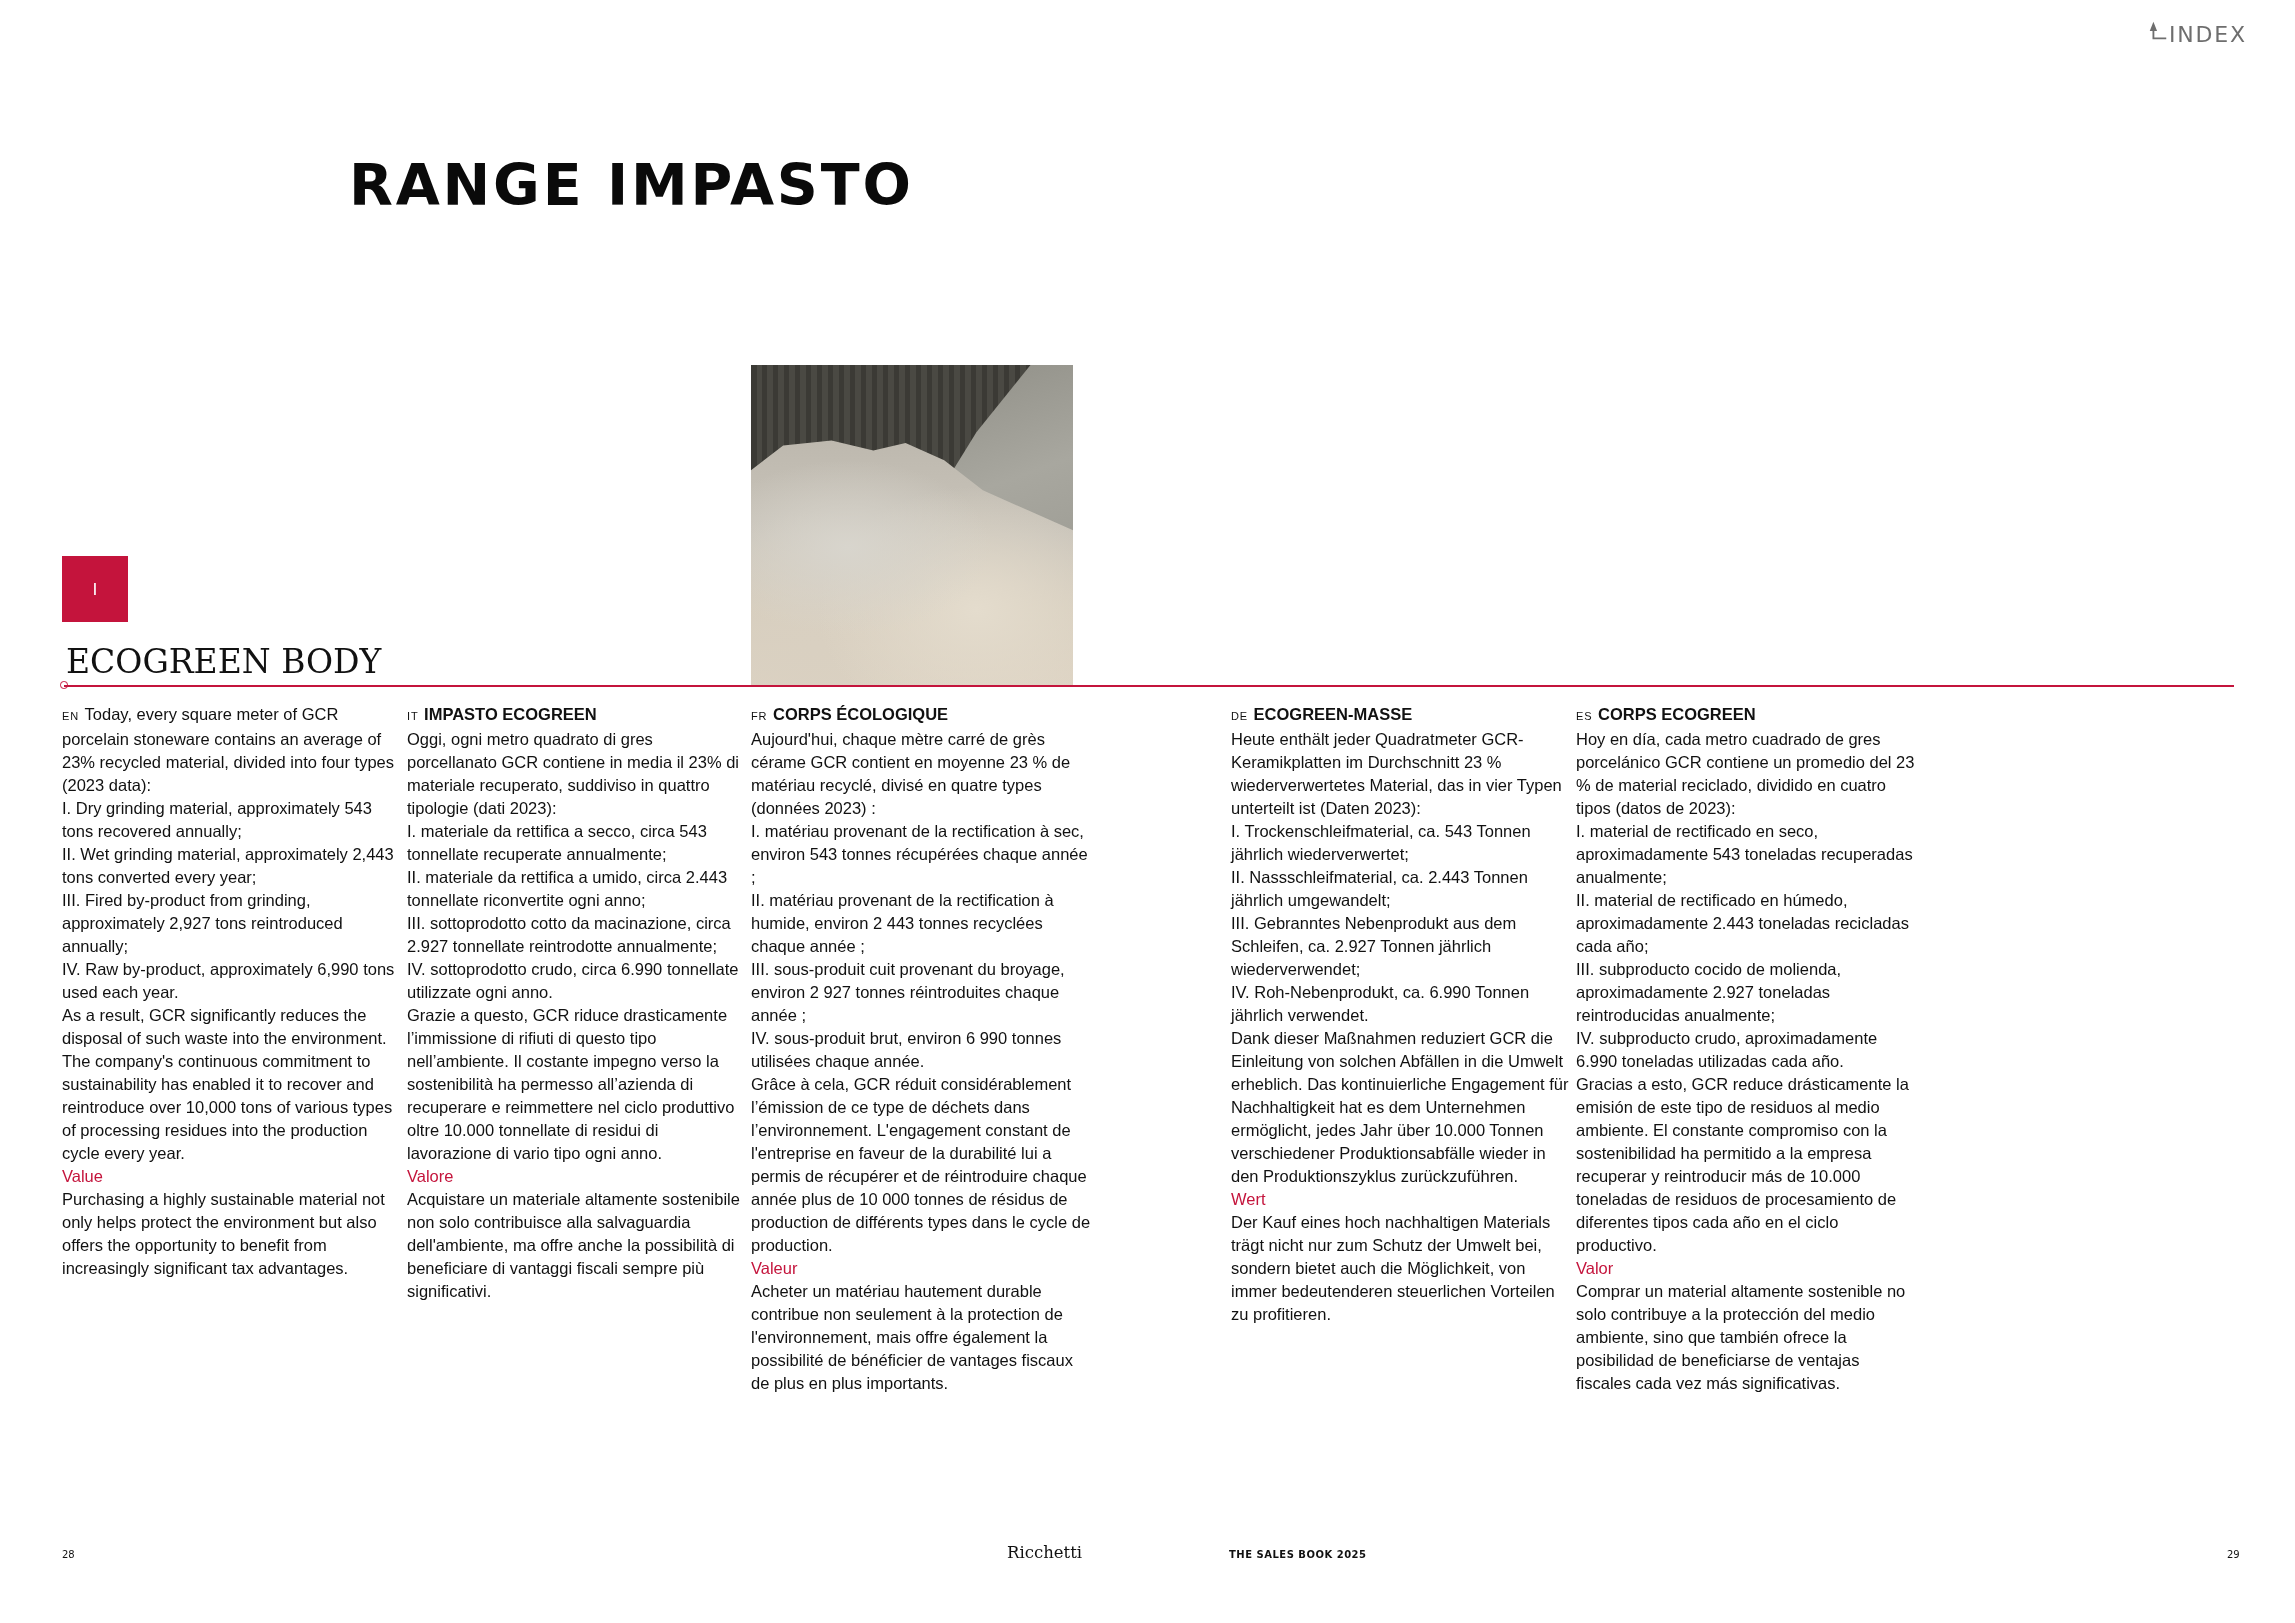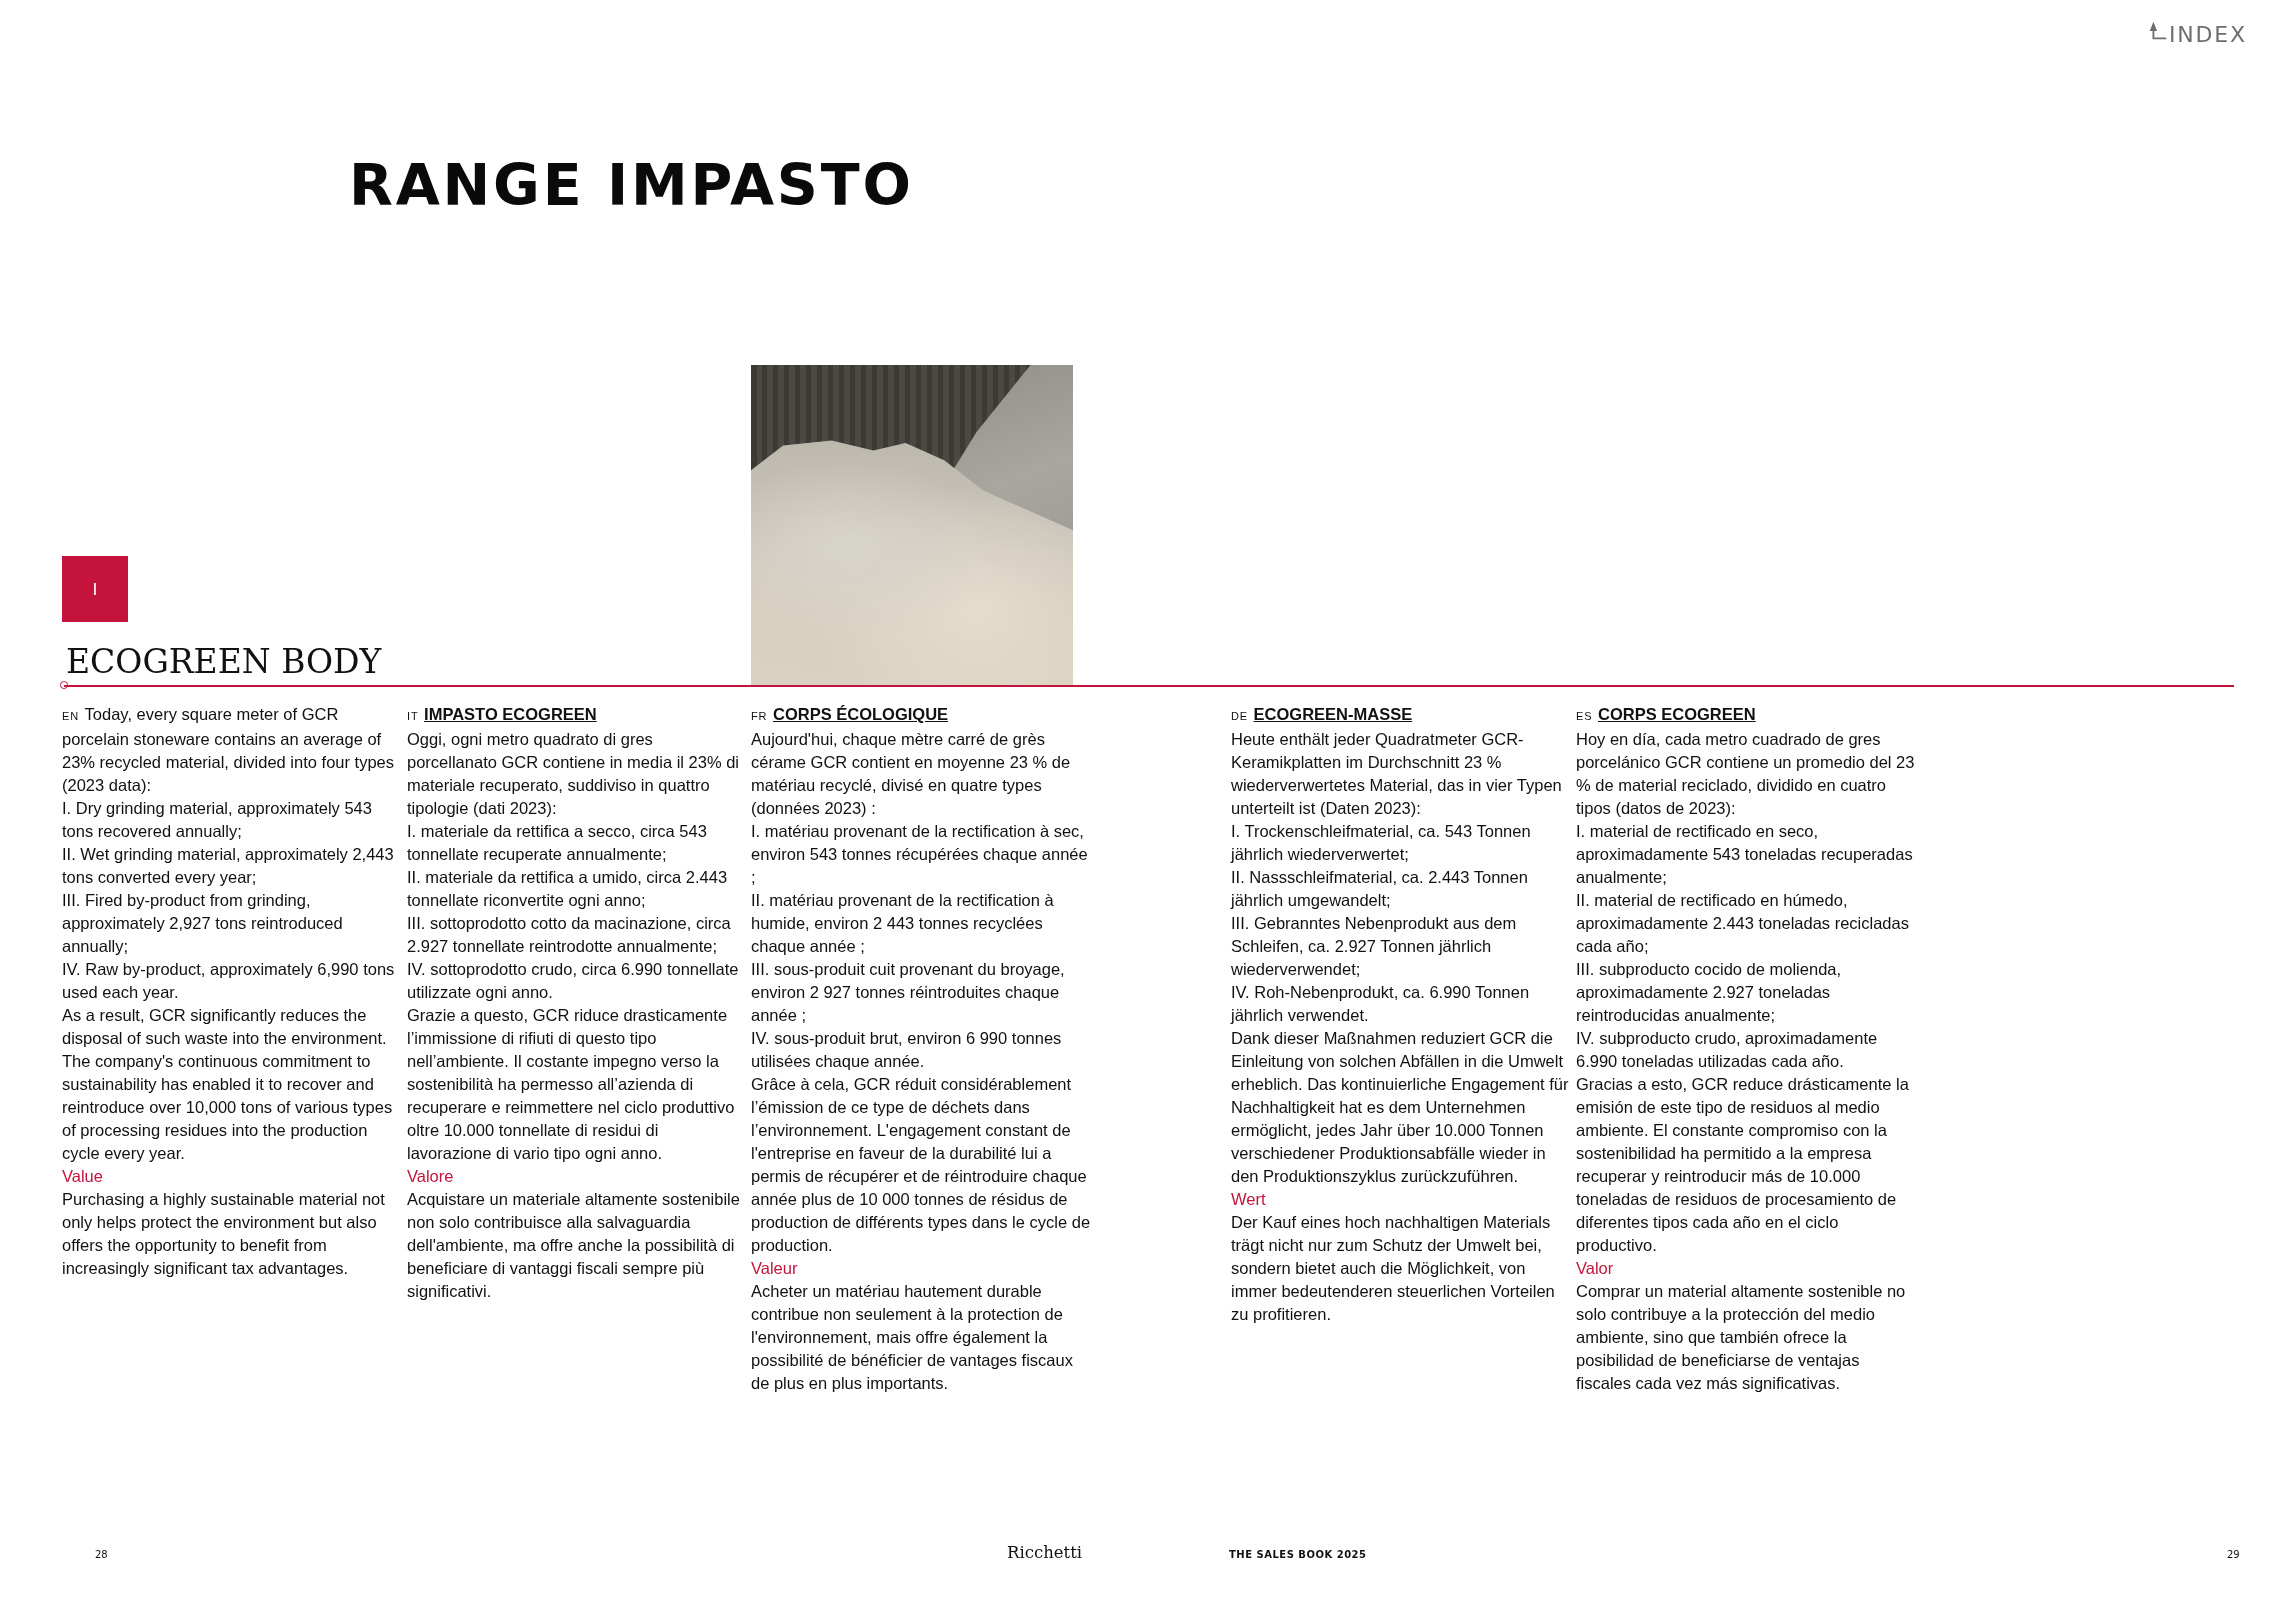--- a/index.html
+++ b/index.html
@@ -21,21 +21,21 @@
     clip-path: polygon(100% 0, 100% 100%, 0 100%, 0 100%, 50% 30%, 78% 0); }
   .photo .pile { position:absolute; left:0; bottom:0; width:100%; height:78%;
     background:
       radial-gradient(ellipse at 30% 45%, #d8d5cd 0%, rgba(0,0,0,0) 45%),
       radial-gradient(ellipse at 70% 70%, #e4dccd 0%, rgba(0,0,0,0) 50%),
       radial-gradient(ellipse at 20% 85%, #d9d0c1 0%, rgba(0,0,0,0) 45%),
       linear-gradient(180deg, #bdb8ae 0%, #c9c4ba 40%, #d6cdbd 70%, #ddd3c3 100%);
     clip-path: polygon(0 14%, 10% 4%, 25% 2%, 38% 6%, 48% 3%, 60% 10%, 72% 22%, 86% 30%, 100% 38%, 100% 100%, 0 100%); }
   .col { position:absolute; top:703px; font-size:16.5px; line-height:23px; color:#111; white-space:pre-line; }
   .col .lang { font-size:11px; letter-spacing:0.9px; margin-right:5.5px; font-weight:normal; }
-  .col .heading { font-weight:bold;text-decoration:underline; }
+  .col .heading { font-weight:bold; }
   .col .value { color:#c4143c; display:block; }
   .col-en { left:62px; width:335px; }
   .col-it { left:407px; width:335px; }
   .col-fr { left:751px; width:340px; }
   .col-de { left:1231px; width:340px; }
   .col-es { left:1576px; width:340px; }
   .footer-num { position:absolute; top:1549px; font-family:"DejaVu Sans", sans-serif; font-size:10px; color:#111; }
   .footer-brand { position:absolute; left:1007px; top:1543px; font-family:"DejaVu Serif", serif; font-size:16.5px; color:#111; }
   .footer-book { position:absolute; left:1229px; top:1549px; font-family:"DejaVu Sans", sans-serif; font-size:10px; font-weight:bold; color:#111; letter-spacing:0.5px; }
 </style>
@@ -99,17 +99,17 @@
 Dank dieser Maßnahmen reduziert GCR die Einleitung von solchen Abfällen in die Umwelt erheblich. Das kontinuierliche Engagement für Nachhaltigkeit hat es dem Unternehmen ermöglicht, jedes Jahr über 10.000 Tonnen verschiedener Produktionsabfälle wieder in den Produktionszyklus zurückzuführen.</span><span class="value">Wert</span><span>Der Kauf eines hoch nachhaltigen Materials trägt nicht nur zum Schutz der Umwelt bei, sondern bietet auch die Möglichkeit, von immer bedeutenderen steuerlichen Vorteilen zu profitieren.</span></div>
 
 <div class="col col-es"><span class="lang">ES</span><span class="heading">CORPS ECOGREEN</span>
 <span>Hoy en día, cada metro cuadrado de gres porcelánico GCR contiene un promedio del 23 % de material reciclado, dividido en cuatro tipos (datos de 2023):
 I. material de rectificado en seco, aproximadamente 543 toneladas recuperadas anualmente;
 II. material de rectificado en húmedo, aproximadamente 2.443 toneladas recicladas cada año;
 III. subproducto cocido de molienda, aproximadamente 2.927 toneladas reintroducidas anualmente;
 IV. subproducto crudo, aproximadamente 6.990 toneladas utilizadas cada año.
 Gracias a esto, GCR reduce drásticamente la emisión de este tipo de residuos al medio ambiente. El constante compromiso con la sostenibilidad ha permitido a la empresa recuperar y reintroducir más de 10.000 toneladas de residuos de procesamiento de diferentes tipos cada año en el ciclo productivo.</span><span class="value">Valor</span><span>Comprar un material altamente sostenible no solo contribuye a la protección del medio ambiente, sino que también ofrece la posibilidad de beneficiarse de ventajas fiscales cada vez más significativas.</span></div>
 
-<div class="footer-num" style="left:62px;margin-left:33px;">28</div>
+<div class="footer-num" style="left:62px;">28</div>
 <div class="footer-brand">Ricchetti</div>
 <div class="footer-book">THE SALES BOOK 2025</div>
 <div class="footer-num" style="left:2227px;">29</div>
 
 
 </body></html>

